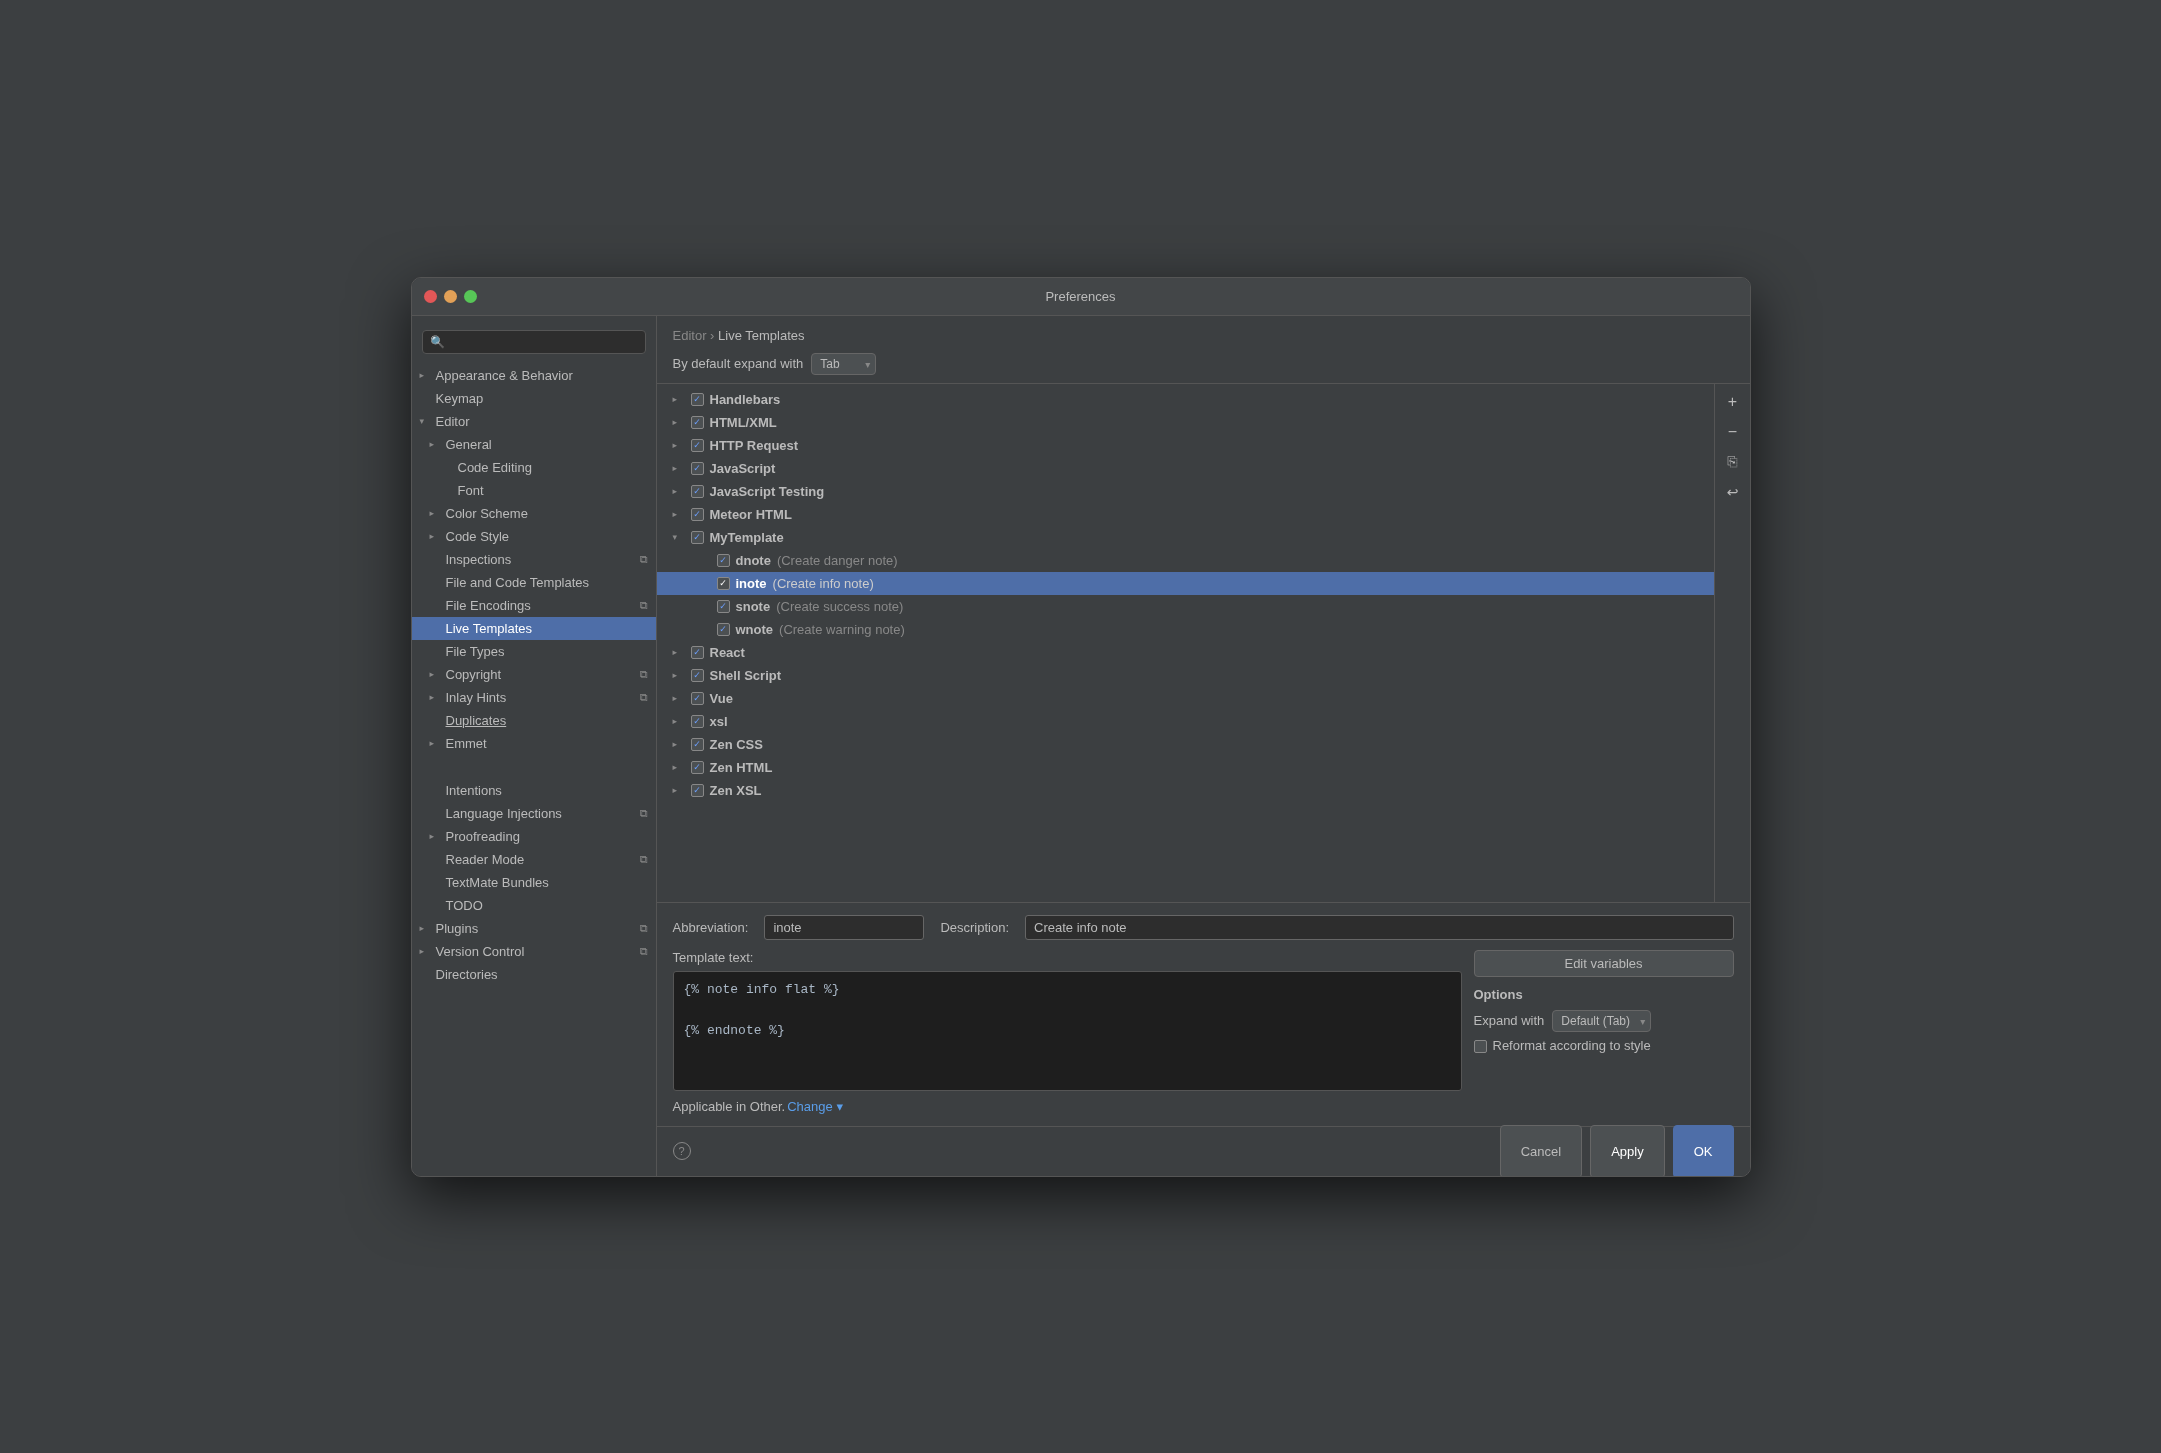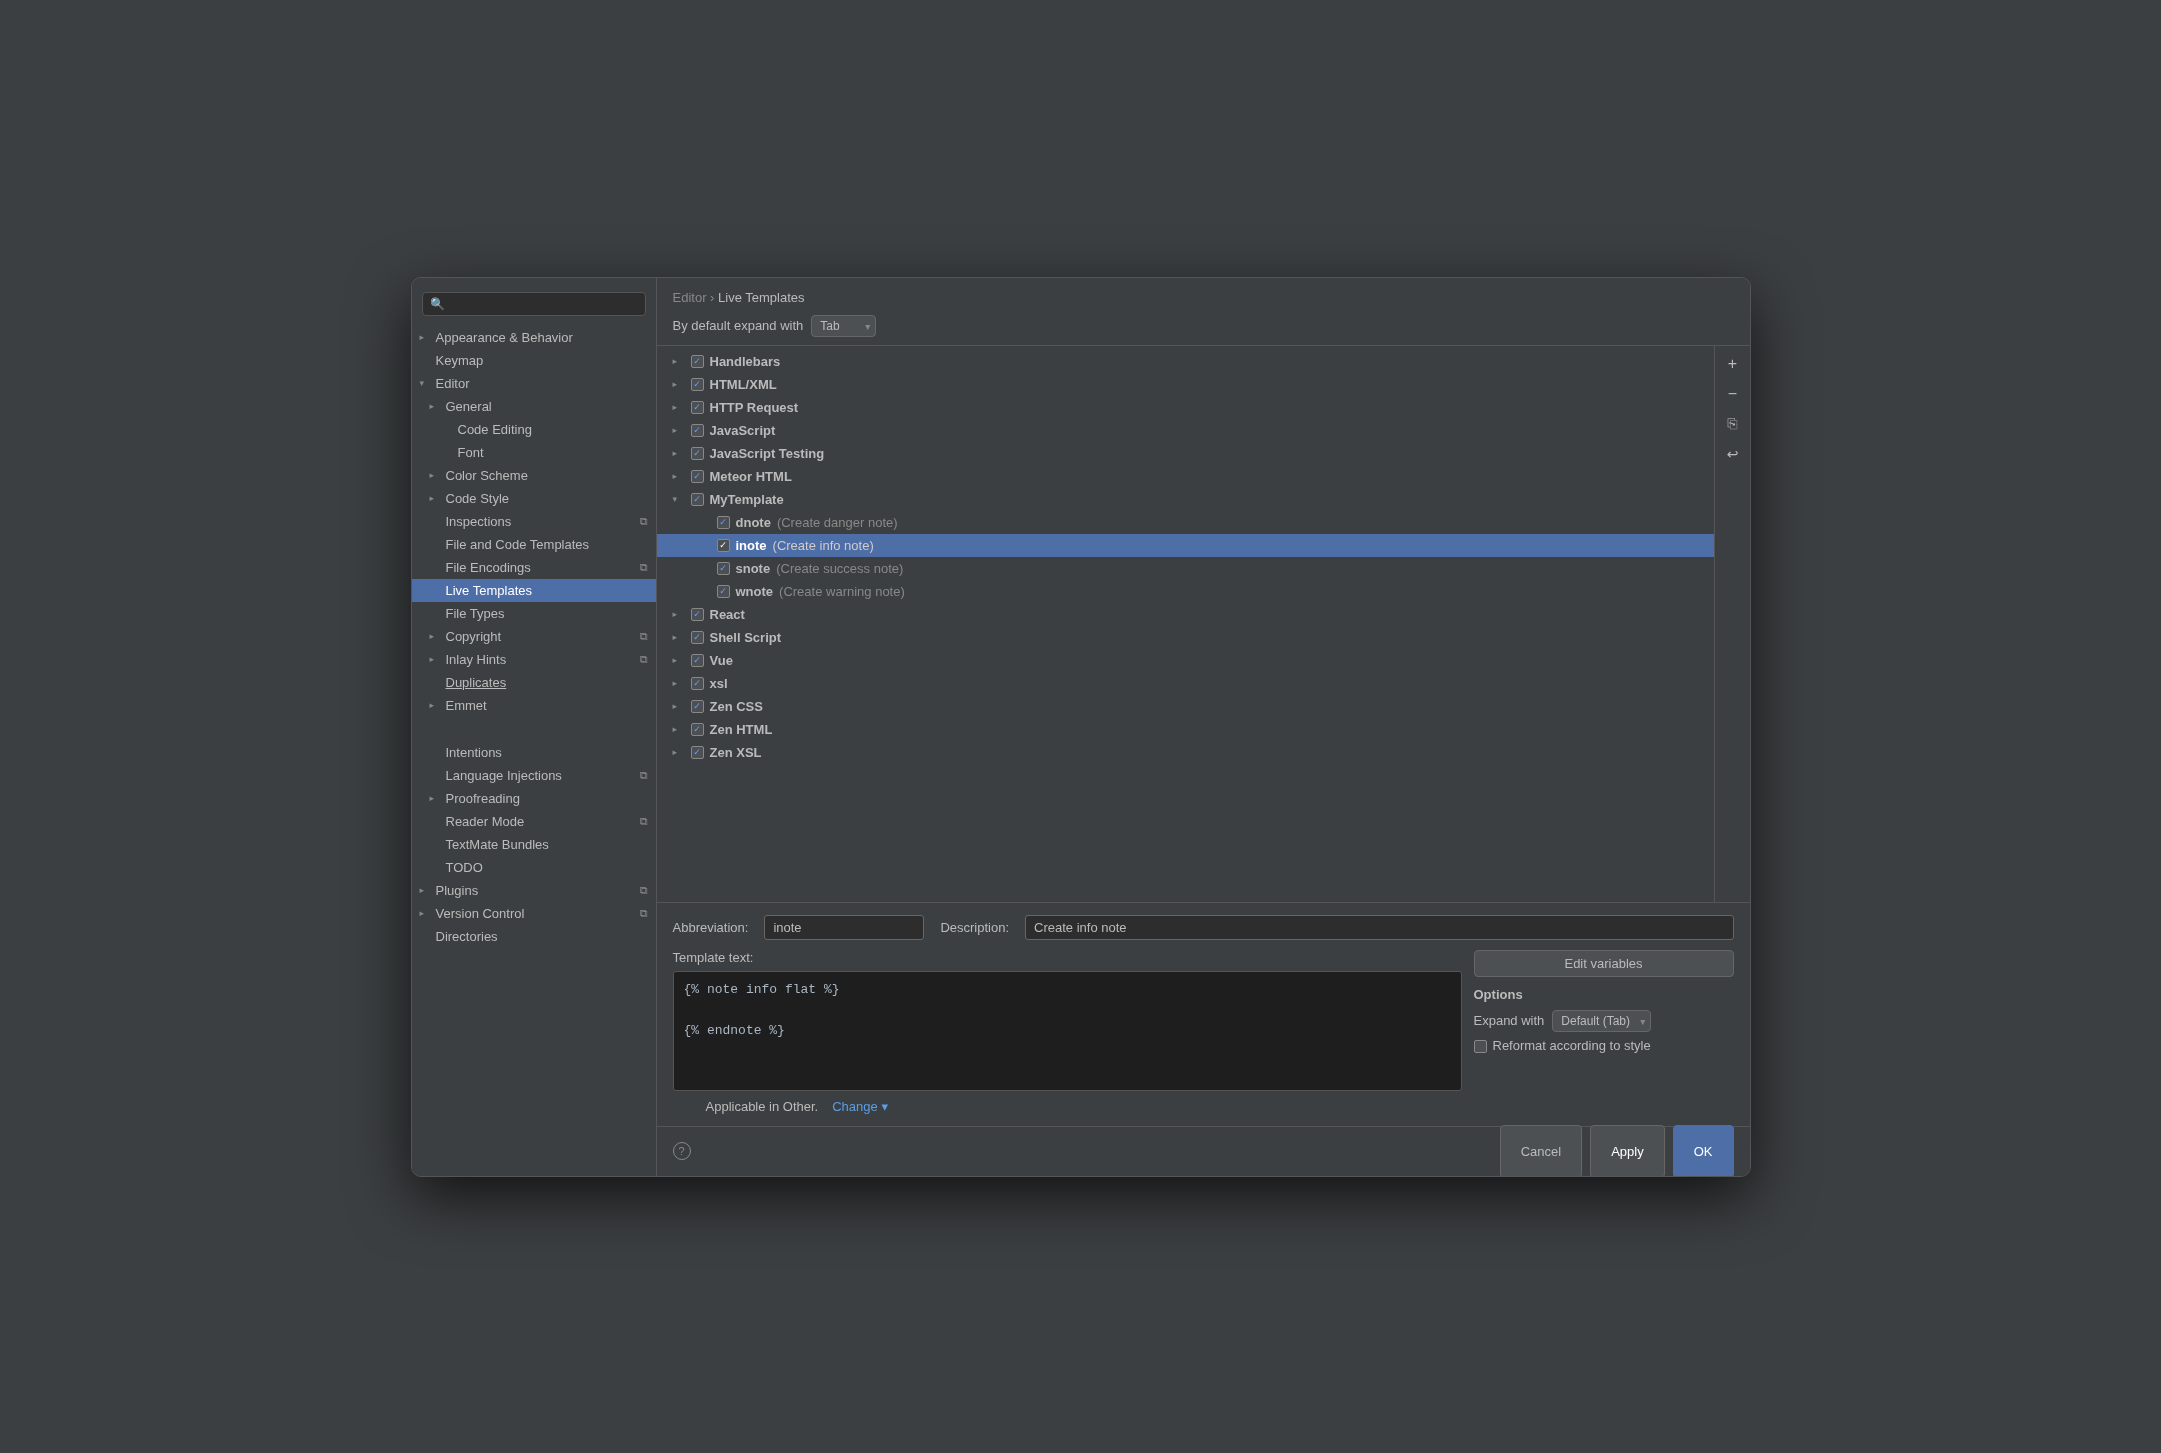--- a/index.html
+++ b/index.html
@@ -274,24 +274,23 @@
       padding: 8px 10px;
       height: 120px;
       resize: none;
       outline: none;
       line-height: 1.6;
     }
     .applicable-row {
       margin-top: 8px;
       display: flex;
       align-items: center;
-      gap: 14px;
-      font-size: 13px;
-      color: #bbb;
-      margin-left: 33px;
+      gap: 2px;
+      font-size: 13px;
+      color: #bbb;
     }
     .change-link {
       color: #5a9de8;
       cursor: pointer;
       text-decoration: none;
     }
     .right-panel {
       width: 260px;
       flex-shrink: 0;
       display: flex;
@@ -406,20 +405,28 @@
     }
     .si-row.active { background: #4e6ea8; color: #fff; }
     .si-label { font-size: 13px; flex: 1; }
     .si-icon { font-size: 11px; color: #888; }
   </style>
 </head>
 <body>
 
 <div class="window">
 
+  <div class="titlebar">
+    <div class="titlebar-buttons">
+      <div class="tb-btn tb-close"></div>
+      <div class="tb-btn tb-min"></div>
+      <div class="tb-btn tb-max"></div>
+    </div>
+    <span class="titlebar-title">Preferences</span>
+  </div>
 
   <div class="content">
 
     <div class="sidebar">
       <input class="search-box" type="text" placeholder="🔍" style="">
 
       
       <div id="sidebar-items">
           <div class="si-row" style="padding-left: 8px;">
             <span style="color:#888;font-size:9px;width:12px;display:inline-block">▸</span>

